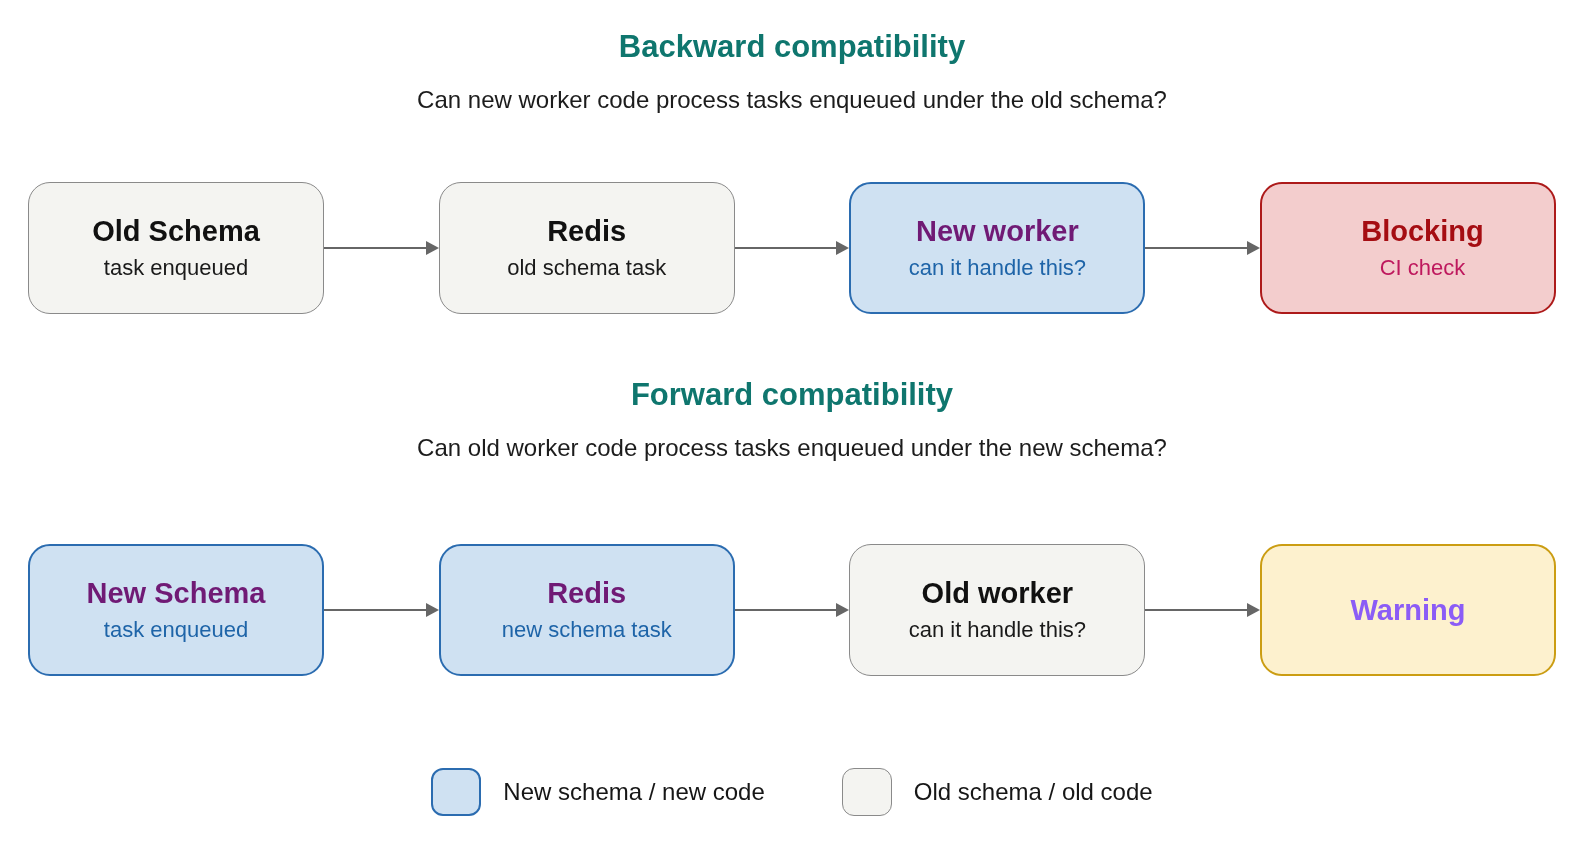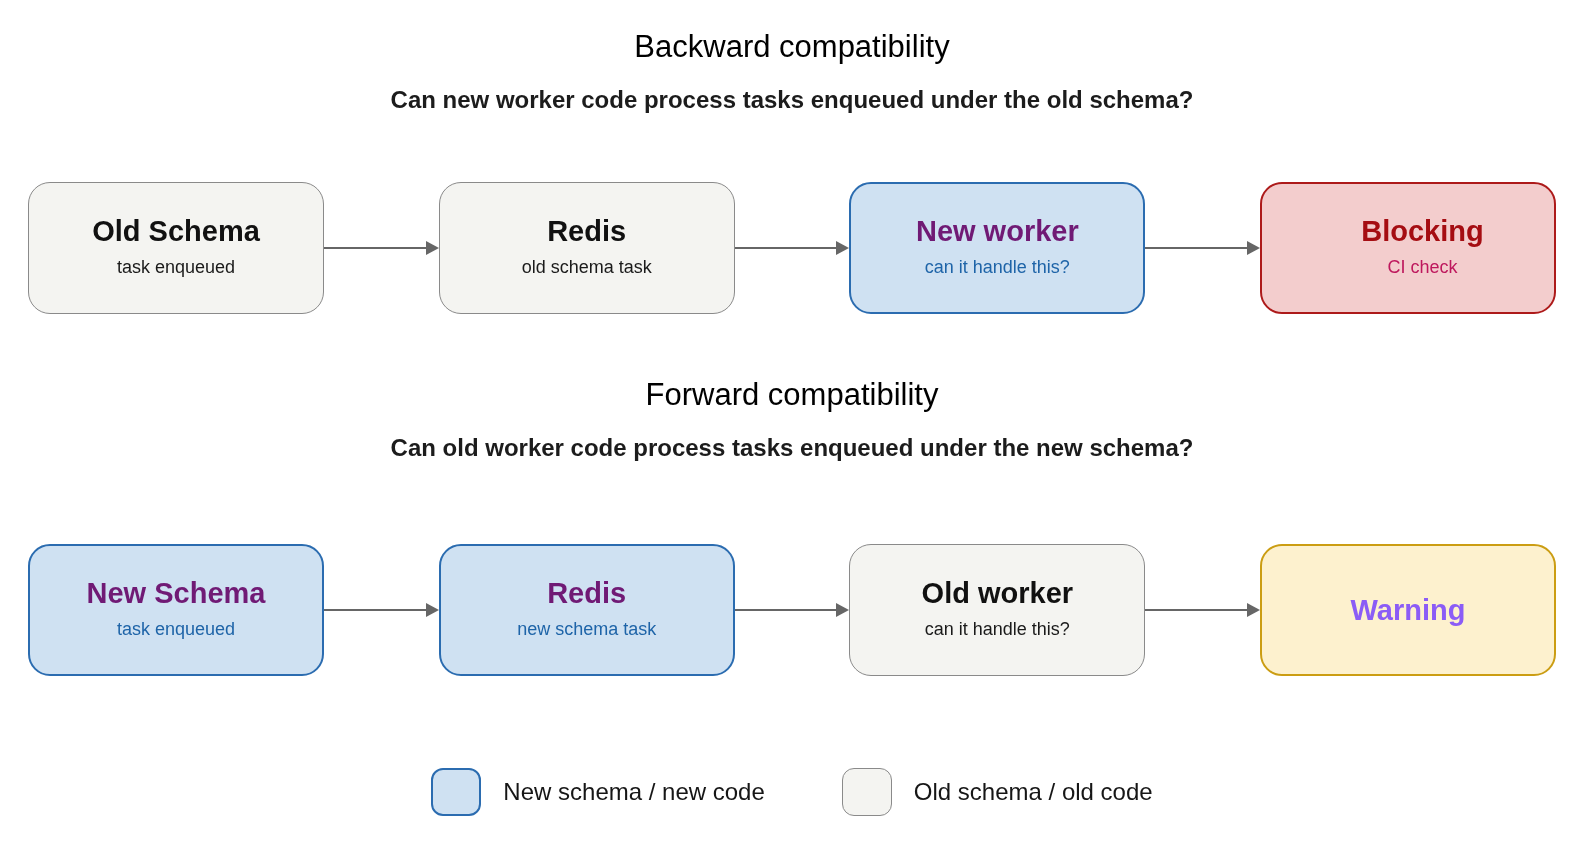--- a/index.html
+++ b/index.html
@@ -13,32 +13,32 @@
     width: 1584px;
     height: 858px;
     overflow: hidden;
     background: #ffffff;
   }
   .section-title {
     margin: 26px 0 0 0;
     text-align: center;
     font-size: 31px;
     line-height: 42px;
-    font-weight: 400;
-    color: #000000;
+    font-weight: 700;
+    color: #0f766e;
   }
   .section-title.second {
     margin-top: 60px;
   }
   .section-subtitle {
     margin: 16px 0 0 0;
     text-align: center;
     font-size: 24px;
     line-height: 32px;
-    font-weight: 700;
+    font-weight: 400;
     color: #1c1c1c;
   }
   .flow {
     margin: 66px 28px 0 28px;
     display: flex;
     align-items: center;
     justify-content: space-between;
   }
   .flow.second {
     margin-top: 80px;
@@ -54,21 +54,21 @@
     justify-content: center;
     text-align: center;
     flex: none;
   }
   .node-title {
     font-size: 29px;
     line-height: 38px;
     font-weight: 700;
   }
   .node-sub {
-    font-size: 18px;
+    font-size: 22px;
     line-height: 35px;
     font-weight: 400;
   }
   .node-old {
     background: #f4f4f1;
     border: 1.5px solid #8a8a8a;
   }
   .node-old .node-title { color: #111111; }
   .node-old .node-sub   { color: #1a1a1a; }
   .node-new {

